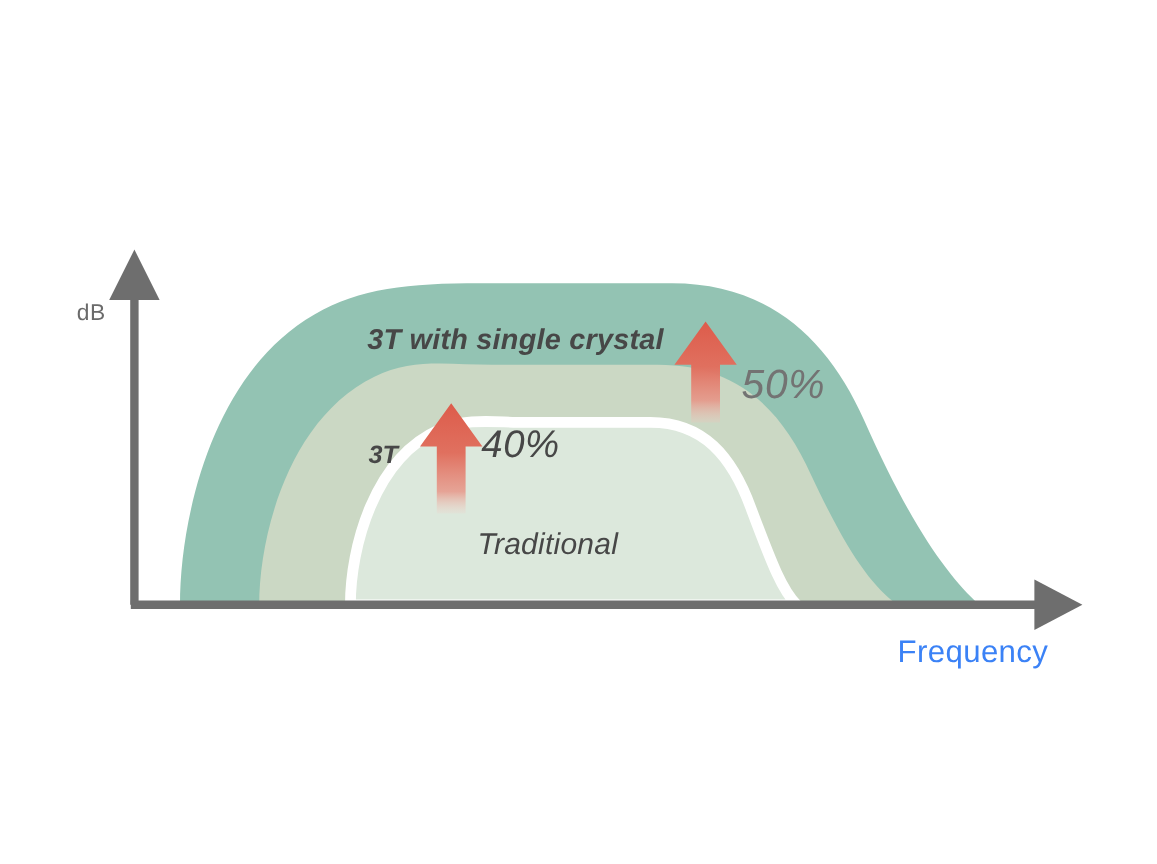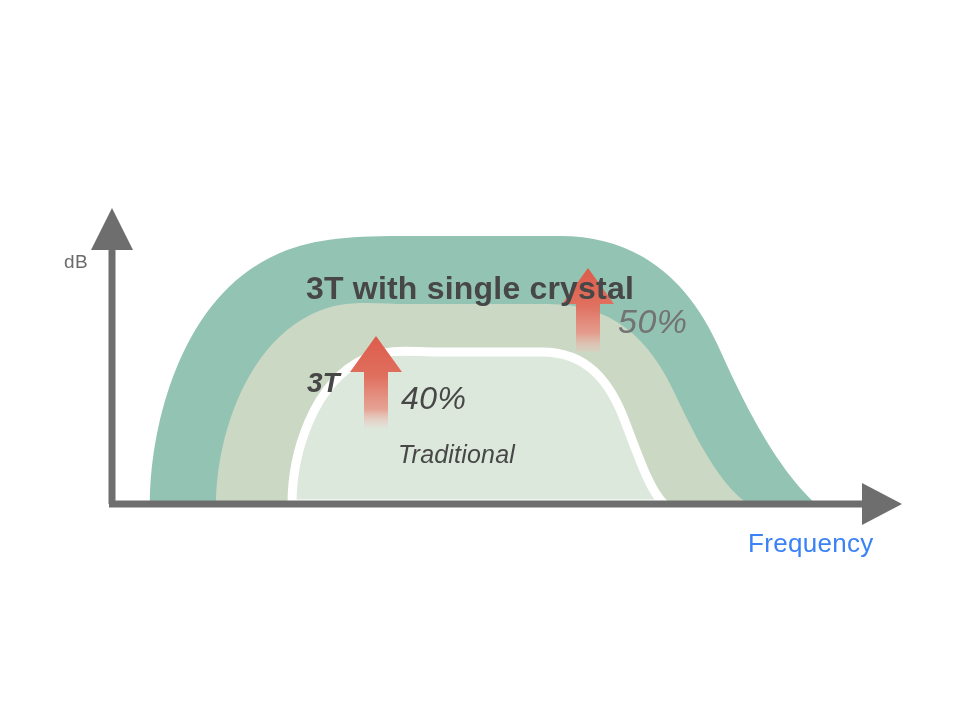--- a/index.html
+++ b/index.html
@@ -40,44 +40,45 @@
   .lbl-freq {
     left: 748px;
     top: 530px;
     font-size: 26px;
     color: #3b82f6;
     letter-spacing: 0.3px;
   }
   .lbl-sc {
     left: 306px;
     top: 272px;
-    font-size: 32px;
+    font-size: 24px;
+    font-style: italic;
     font-weight: bold;
     color: #474747;
     letter-spacing: 0.2px;
   }
   .lbl-3t {
     left: 307px;
     top: 369px;
-    font-size: 28px;
+    font-size: 21px;
     font-style: italic;
     font-weight: bold;
     color: #474747;
   }
   .lbl-50 {
     left: 618px;
     top: 304px;
     font-size: 34px;
     font-style: italic;
     color: #737373;
     letter-spacing: 0.5px;
   }
   .lbl-40 {
     left: 401px;
-    top: 382px;
+    top: 354px;
     font-size: 32px;
     font-style: italic;
     color: #474747;
     letter-spacing: 0.5px;
   }
   .lbl-trad {
     left: 398px;
     top: 419px;
     font-size: 25px;
     font-style: italic;

